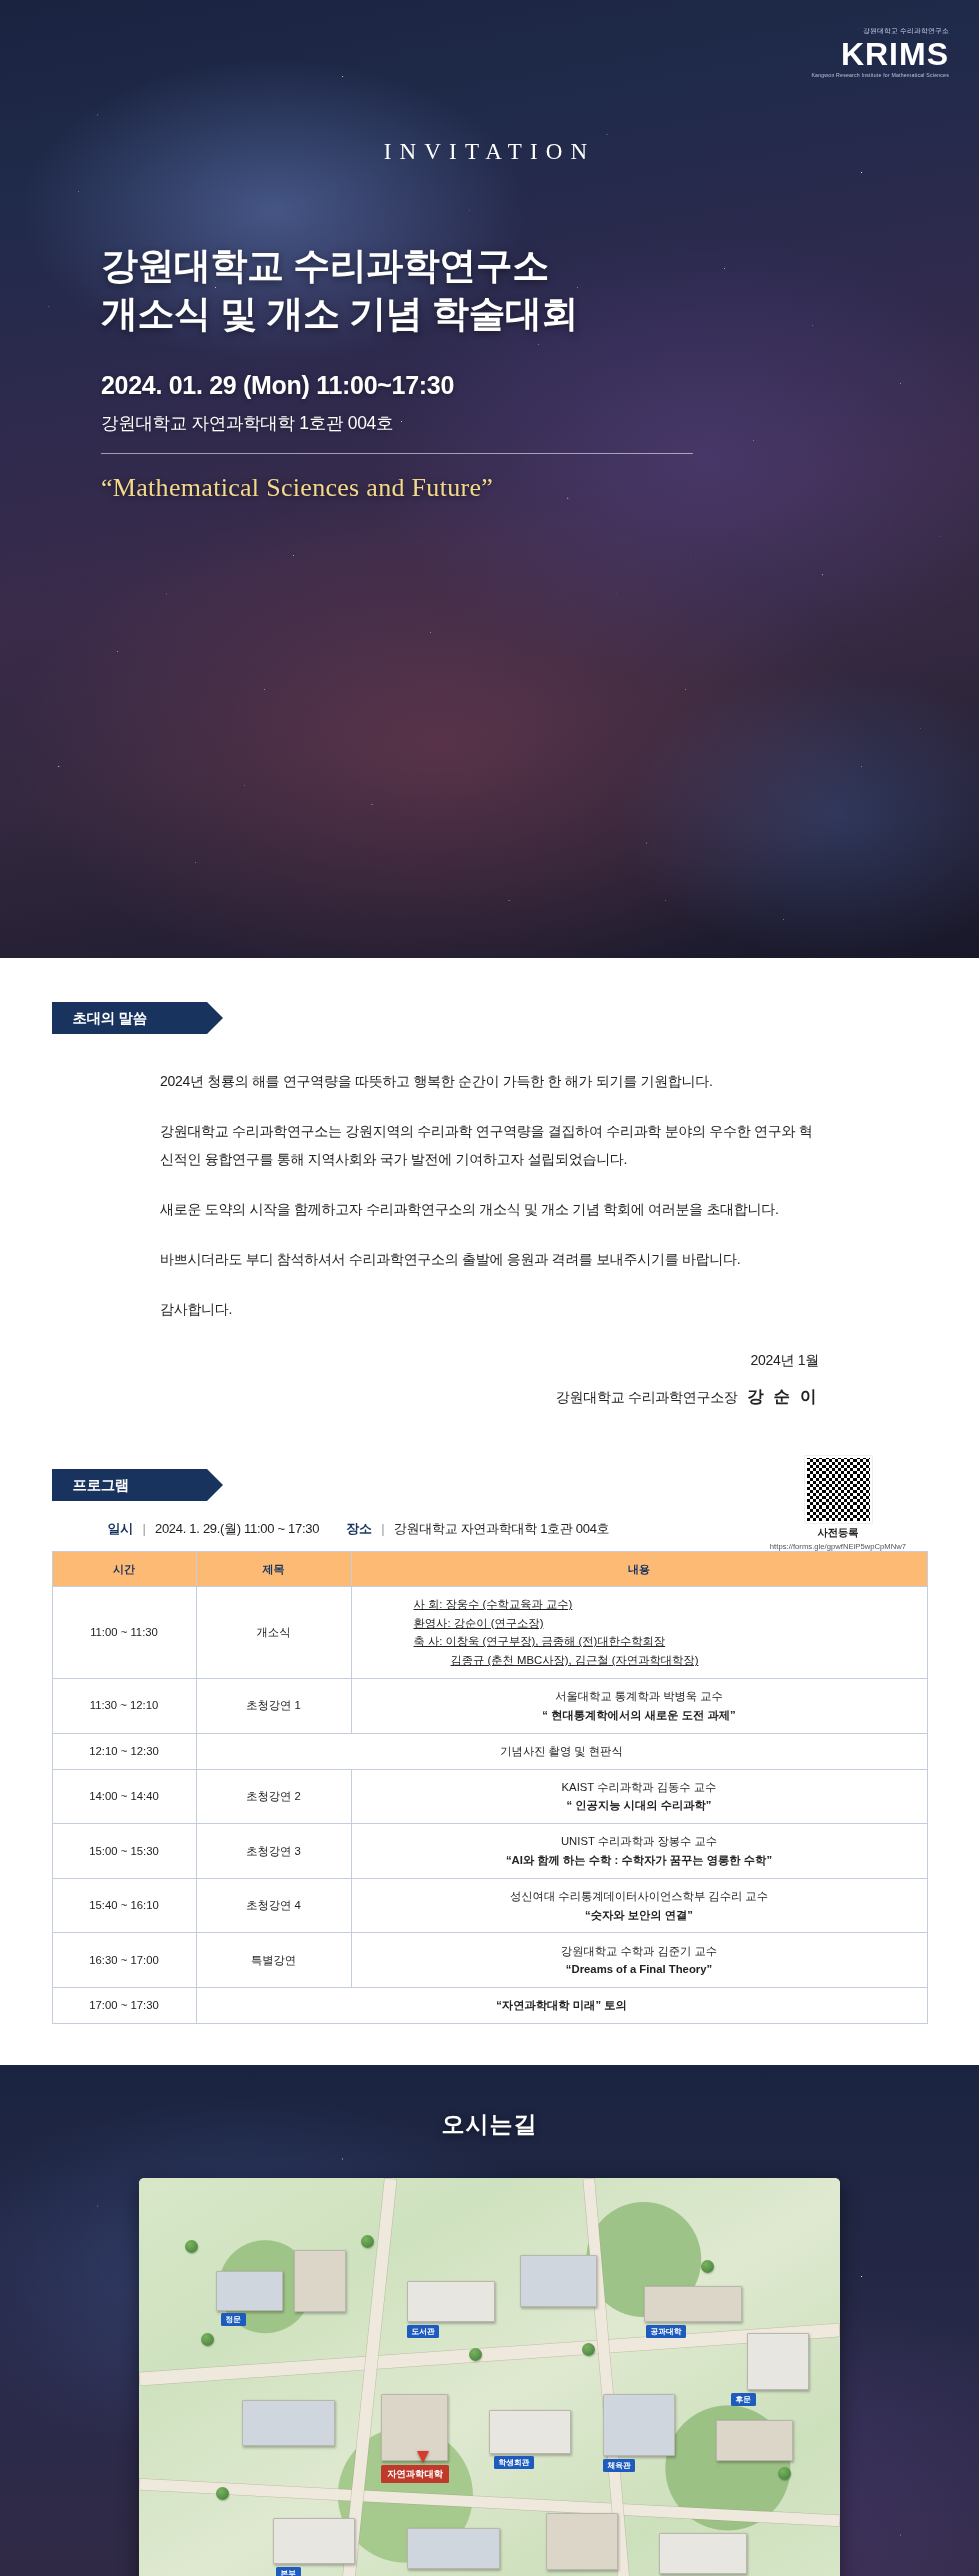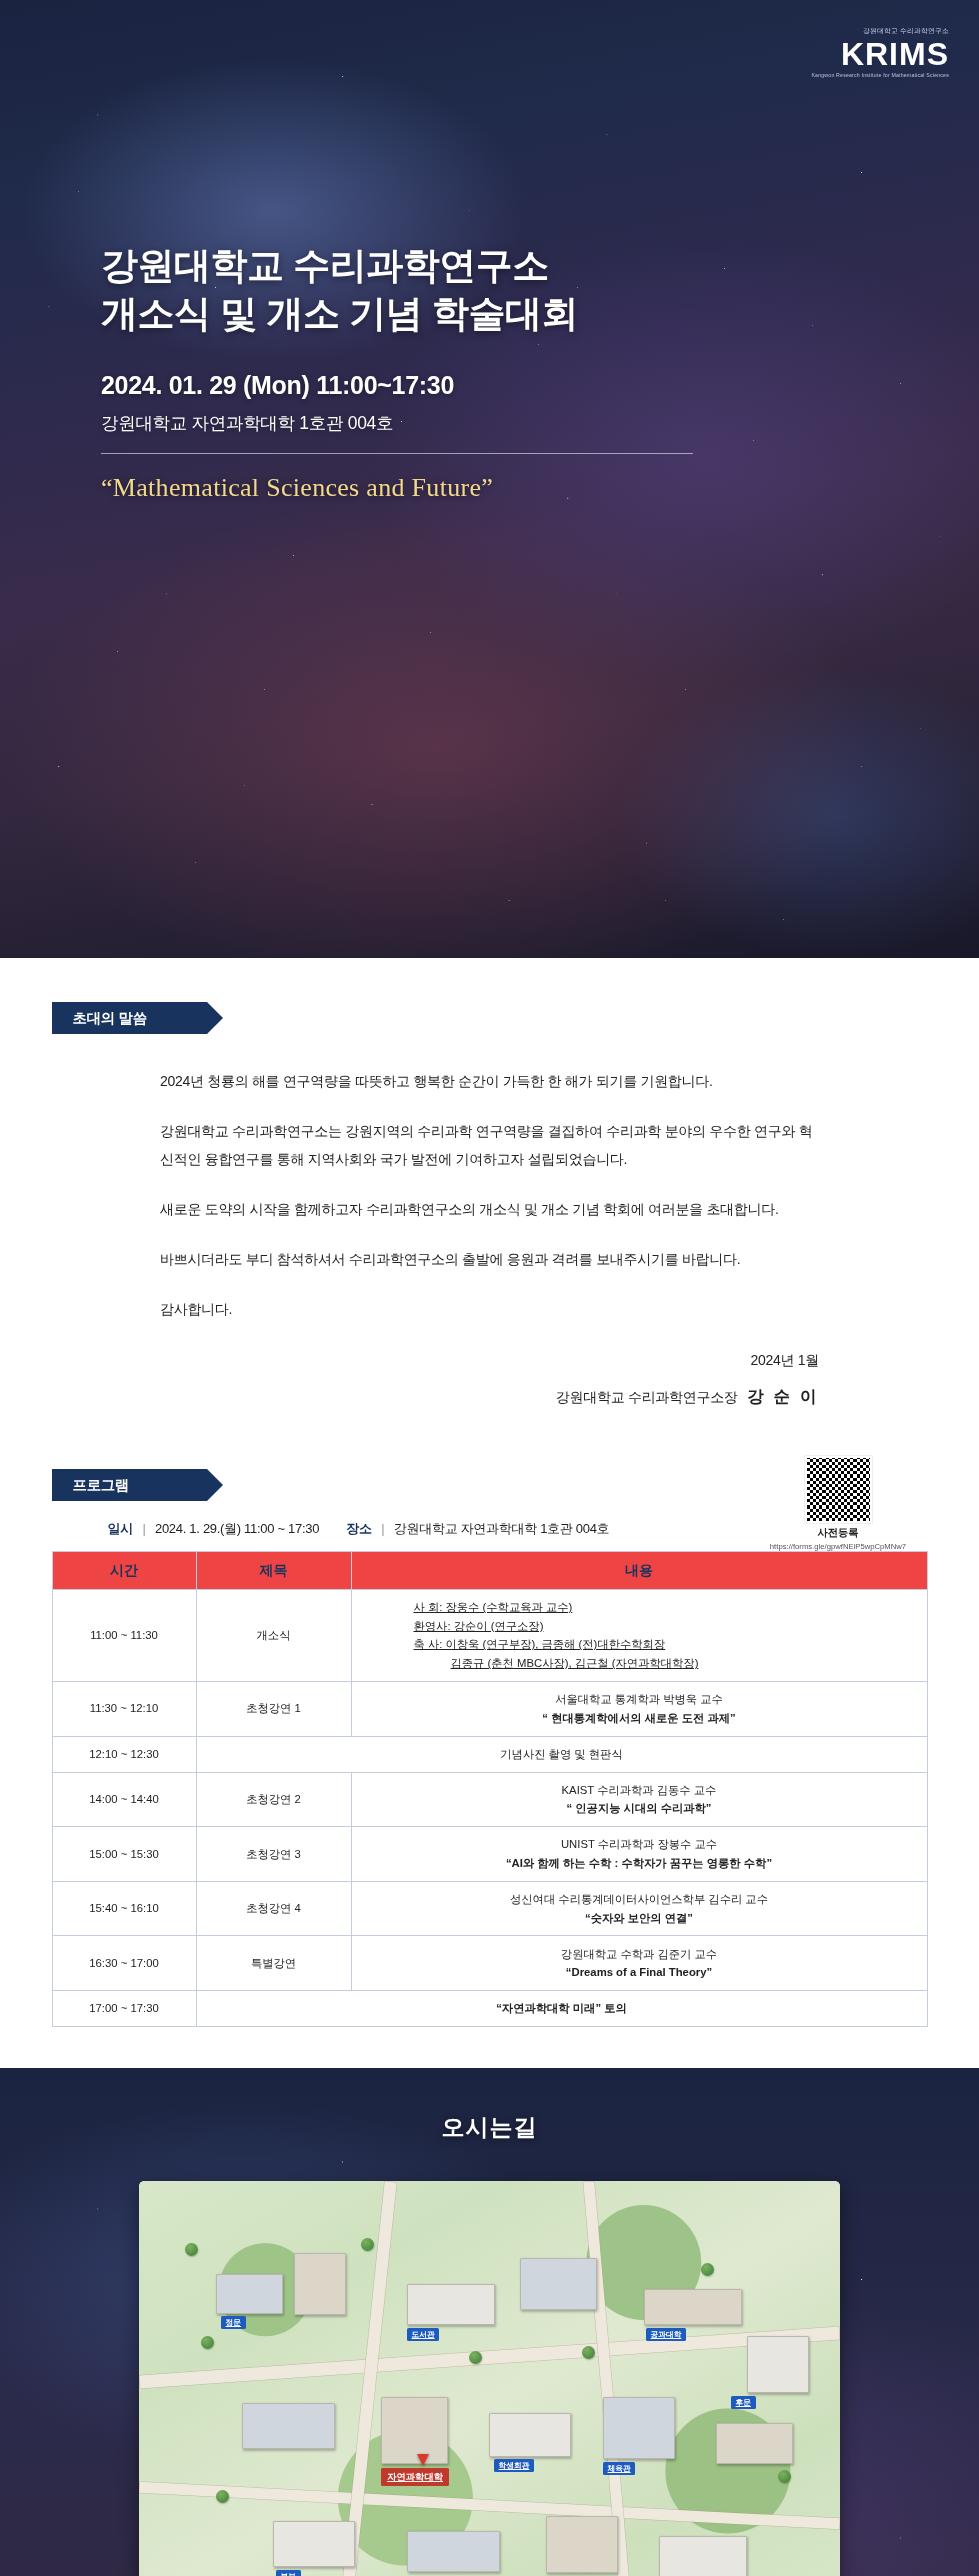--- a/index.html
+++ b/index.html
@@ -280,23 +280,23 @@
   }
 
   table.program {
     margin: 13.4px auto 0 auto;
     width: 876px;
     border-collapse: collapse;
     font-size: 11.3px;
     color: #222222;
   }
   table.program th {
-    background: #ef4444;
+    background: #fdba74;
     color: #17335e;
-    font-size: 14px;
+    font-size: 11px;
     font-weight: bold;
     padding: 9.3px 5.2px;
     border: 0.5px solid #c3cddd;
   }
   table.program td {
     border: 0.5px solid #c3cddd;
     padding: 8.2px 7.2px;
     vertical-align: middle;
     line-height: 1.65;
   }
@@ -353,21 +353,20 @@
   }
   .map-label {
     position: absolute;
     background: #1e5bbf;
     color: #fff;
     font-size: 7.7px;
     font-weight: bold;
     padding: 1.5px 4.6px;
     border-radius: 1.5px;
     white-space: nowrap;
-    text-decoration: underline;
   }
   .map-label.alt { background: #c0392b; }
   .map-label.big { font-size: 9.3px; padding: 2.6px 6.2px; }
   .bld {
     position: absolute;
     background: #e8e6e0;
     border: 0.5px solid #b9b6ae;
     box-shadow: 1px 1.5px 2.6px rgba(0,0,0,.25);
     border-radius: 1px;
   }
@@ -402,20 +401,21 @@
   <div class="hero">
     <div class="stars"></div>
     <div class="stars2"></div>
 
     <div class="krims-logo">
       <div class="krims-sub">강원대학교 수리과학연구소</div>
       <div class="krims-mark">KRIMS</div>
       <div class="krims-tag">Kangwon Research Institute for Mathematical Sciences</div>
     </div>
 
+    <div class="invitation-word">INVITATION</div>
 
     <div class="hero-text">
       <div class="hero-title">강원대학교 수리과학연구소</div>
       <div class="hero-title">개소식 및 개소 기념 학술대회</div>
       <div class="hero-datetime">2024. 01. 29 (Mon) 11:00~17:30</div>
       <div class="hero-place">강원대학교 자연과학대학 1호관 004호</div>
       <div class="hero-divider"></div>
       <div class="hero-theme">“Mathematical Sciences and Future”</div>
     </div>
   </div>

